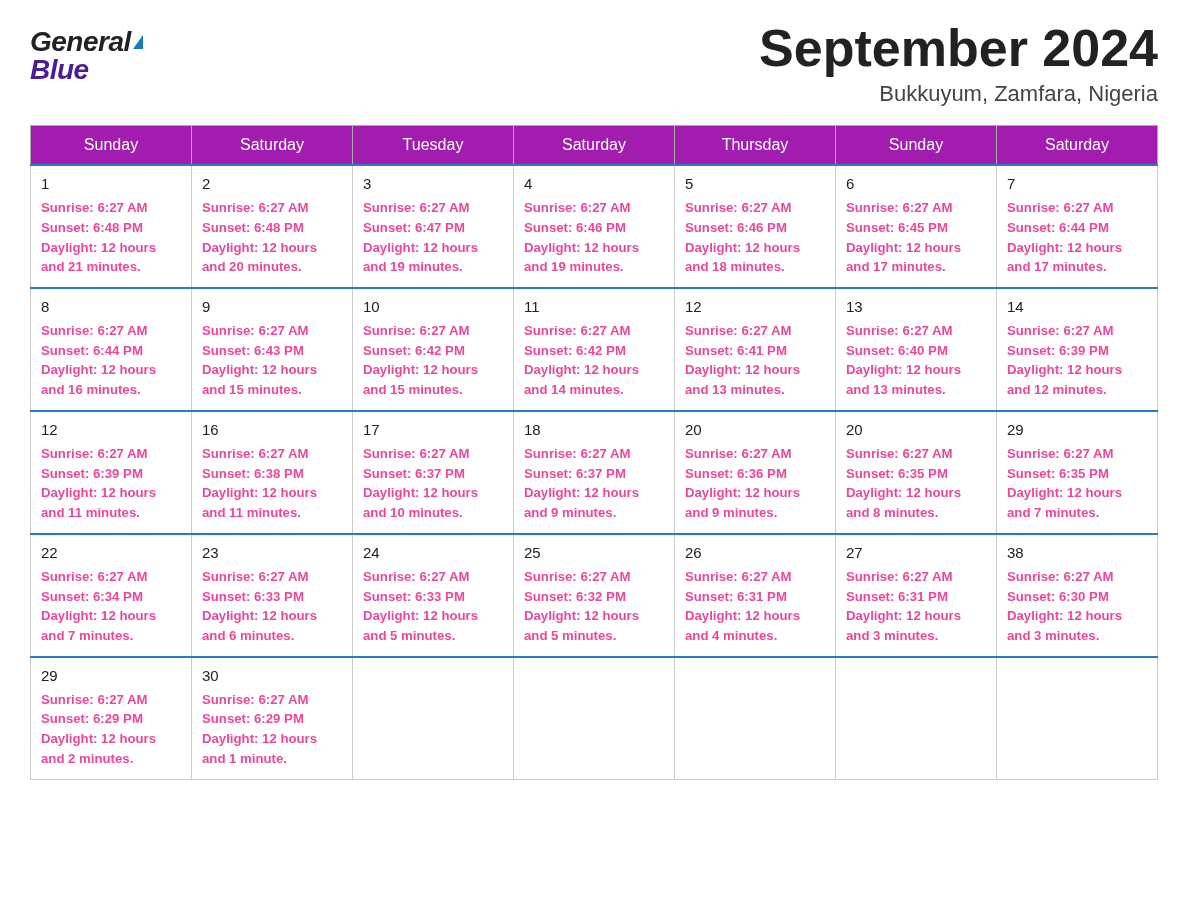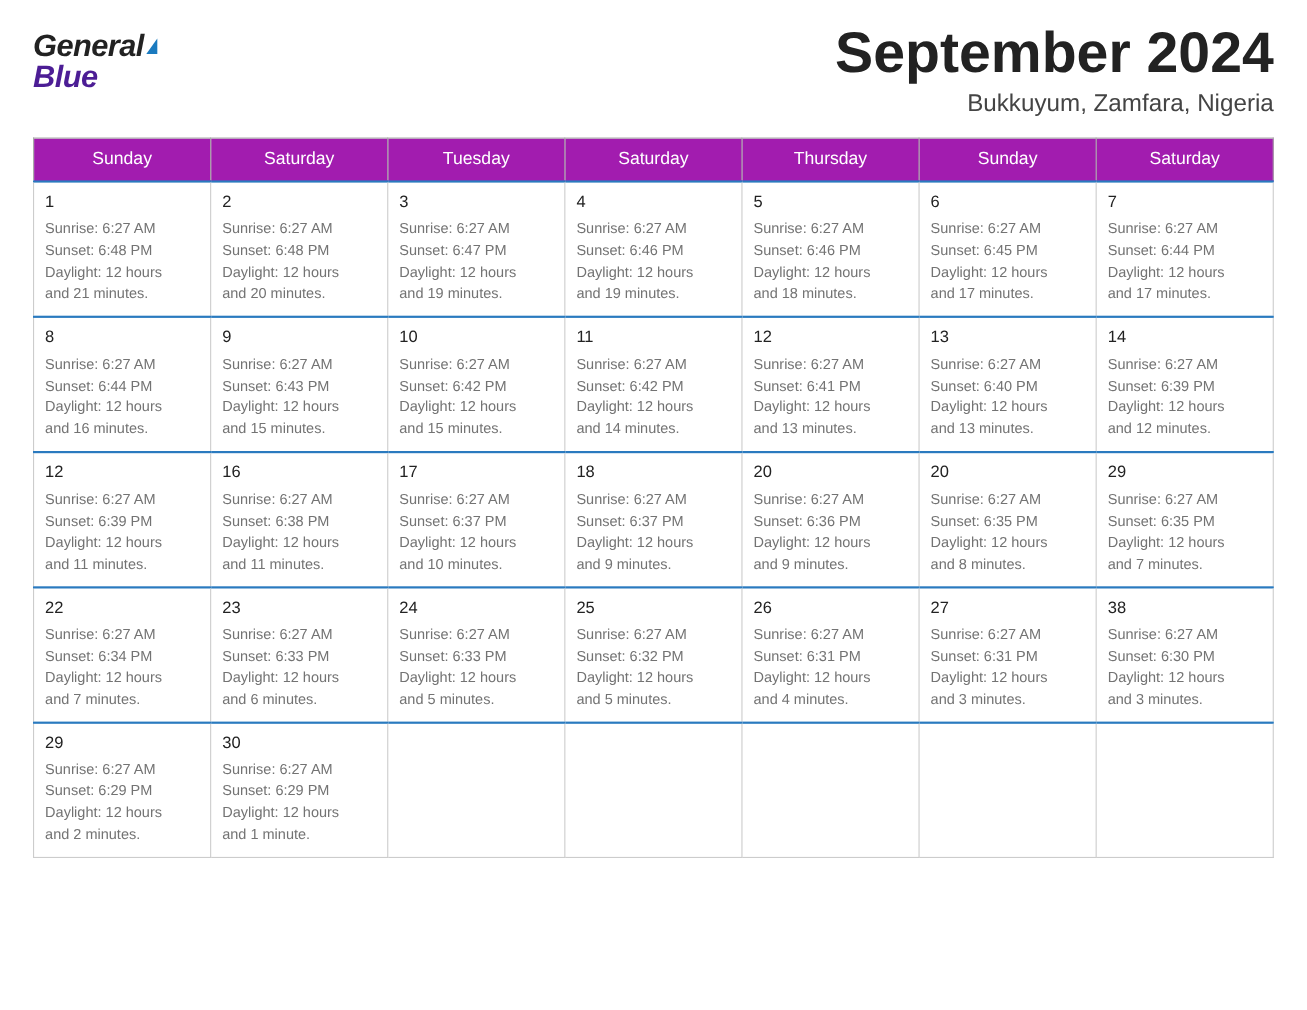--- a/index.html
+++ b/index.html
@@ -91,23 +91,24 @@
       color: #222;
     }
     .day-num {
       font-size: 15px;
       font-weight: normal;
       color: #222;
       display: block;
       margin-bottom: 3px;
     }
     .day-info {
-      color: #737373;
+      color: #ec4899;
       font-size: 13.2px;
       line-height: 1.5;
+      font-weight: bold;
     }
     .empty-cell {
       background: #fff;
     }
     .week-row td {
       border-top: 2px solid #2a7abf;
     }
   </style>
 </head>
 <body>

